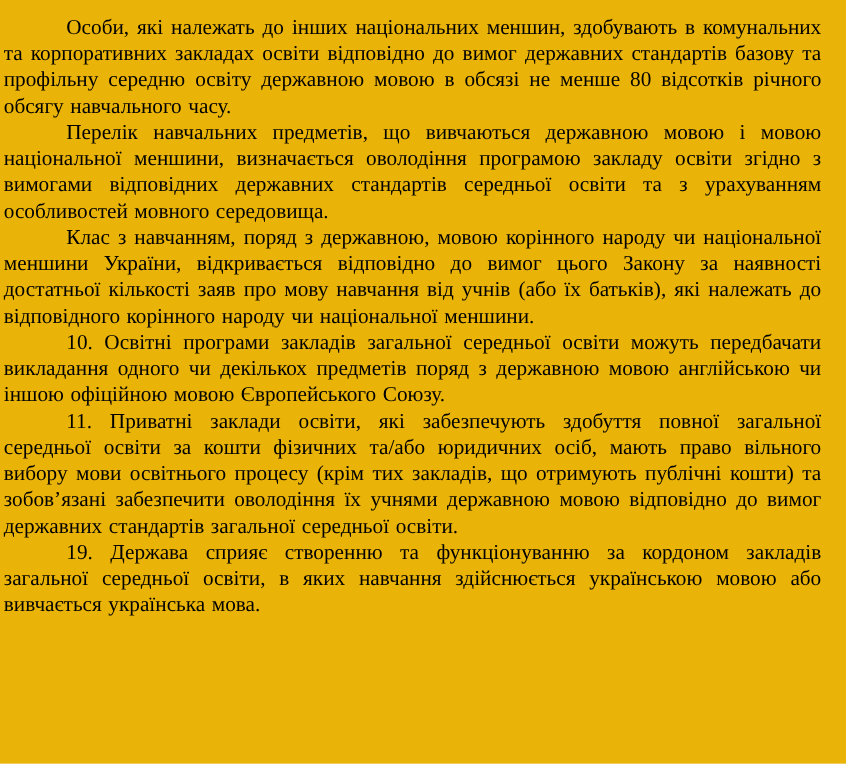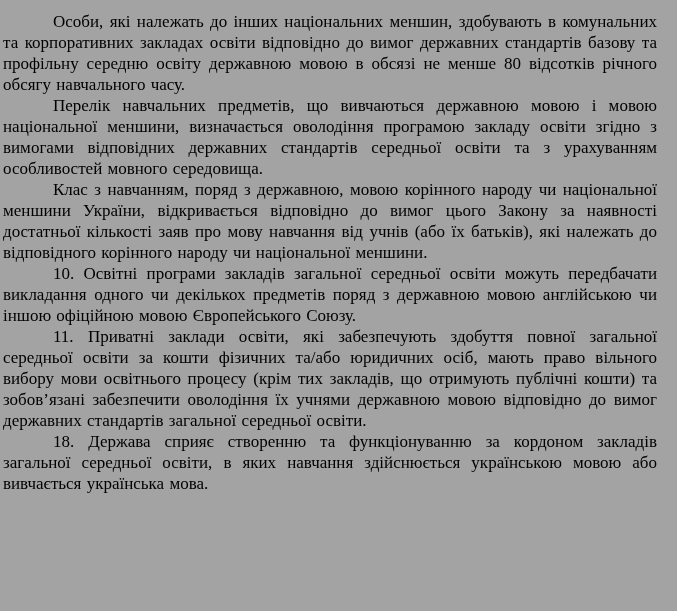--- a/index.html
+++ b/index.html
@@ -10,21 +10,21 @@
   body {
     width: 677px;
     height: 611px;
     overflow: hidden;
   }
   .page {
     box-sizing: border-box;
     width: 677px;
     height: 611px;
     padding: 11px 20px 0 3px;
-    background: #a3a3a3;
+    background: #eab308;
   }
   .para {
     margin: 0;
     padding: 0;
     font-family: "Liberation Serif", "DejaVu Serif", serif;
     font-size: 17px;
     line-height: 21px;
     color: #000000;
     text-align: justify;
     text-indent: 50px;
@@ -33,14 +33,14 @@
 </style>
 </head>
 <body>
 
 <div class="page">
   <p class="para">Особи, які належать до інших національних меншин, здобувають в комунальних та корпоративних закладах освіти відповідно до вимог державних стандартів базову та профільну середню освіту державною мовою в обсязі не менше 80 відсотків річного обсягу навчального часу.</p>
   <p class="para">Перелік навчальних предметів, що вивчаються державною мовою і мовою національної меншини, визначається оволодіння програмою закладу освіти згідно з вимогами відповідних державних стандартів середньої освіти та з урахуванням особливостей мовного середовища.</p>
   <p class="para">Клас з навчанням, поряд з державною, мовою корінного народу чи національної меншини України, відкривається відповідно до вимог цього Закону за наявності достатньої кількості заяв про мову навчання від учнів (або їх батьків), які належать до відповідного корінного народу чи національної меншини.</p>
   <p class="para">10. Освітні програми закладів загальної середньої освіти можуть передбачати викладання одного чи декількох предметів поряд з державною мовою англійською чи іншою офіційною мовою Європейського Союзу.</p>
   <p class="para">11. Приватні заклади освіти, які забезпечують здобуття повної загальної середньої освіти за кошти фізичних та/або юридичних осіб, мають право вільного вибору мови освітнього процесу (крім тих закладів, що отримують публічні кошти) та зобов’язані забезпечити оволодіння їх учнями державною мовою відповідно до вимог державних стандартів загальної середньої освіти.</p>
-  <p class="para">18. Держава сприяє створенню та функціонуванню за кордоном закладів загальної середньої освіти, в яких навчання здійснюється українською мовою або вивчається українська мова.</p>
+  <p class="para">19. Держава сприяє створенню та функціонуванню за кордоном закладів загальної середньої освіти, в яких навчання здійснюється українською мовою або вивчається українська мова.</p>
 </div>
 
 </body></html>

